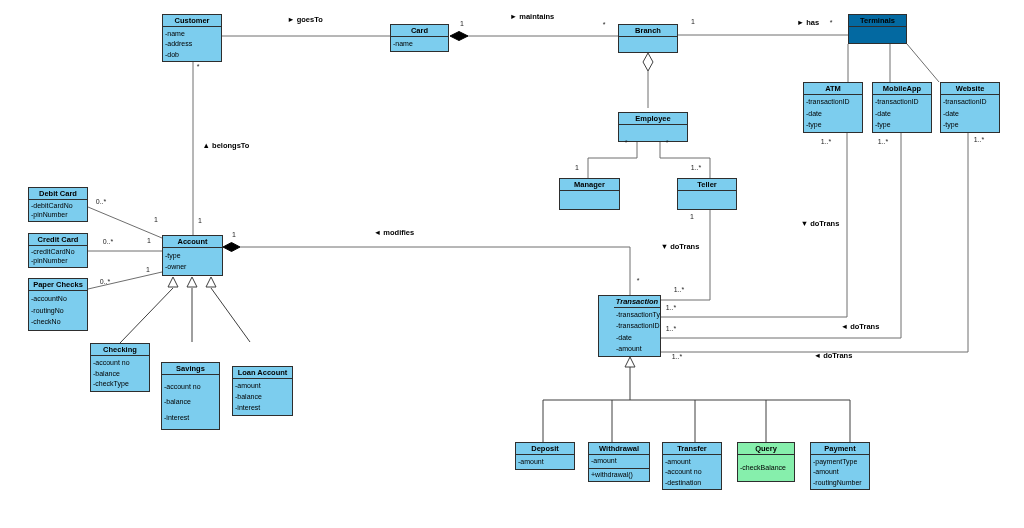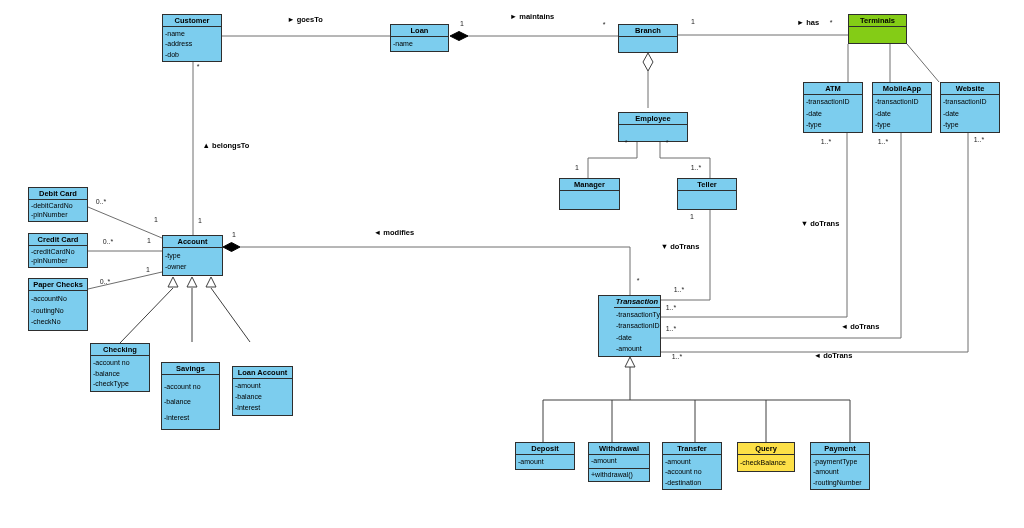--- a/index.html
+++ b/index.html
@@ -75,30 +75,30 @@
     </svg>
     <div class="uml-class" style="left: 162px; top: 14px; width: 60px; height: 48px; background: rgb(124, 205, 238); border-color: rgb(46, 46, 46);">
       <div class="uml-title">Customer</div>
       <div class="uml-attrs">
         <div>-name</div>
         <div>-address</div>
         <div>-dob</div>
       </div>
     </div>
     <div class="uml-class" style="left: 390px; top: 24px; width: 59px; height: 28px; background: rgb(124, 205, 238); border-color: rgb(46, 46, 46);">
-      <div class="uml-title">Loan</div>
+      <div class="uml-title">Card</div>
       <div class="uml-attrs">
         <div>-name</div>
       </div>
     </div>
     <div class="uml-class" style="left: 618px; top: 24px; width: 60px; height: 29px; background: rgb(124, 205, 238); border-color: rgb(46, 46, 46);">
       <div class="uml-title">Branch</div>
       <div class="uml-attrs"></div>
     </div>
-    <div class="uml-class" style="left: 848px; top: 14px; width: 59px; height: 30px; background: #84cc16; border-color: rgb(46, 46, 46);">
+    <div class="uml-class" style="left: 848px; top: 14px; width: 59px; height: 30px; background: #0369a1; border-color: rgb(46, 46, 46);">
       <div class="uml-title">Terminals</div>
       <div class="uml-attrs"></div>
     </div>
     <div class="uml-class" style="left: 803px; top: 82px; width: 60px; height: 51px; background: rgb(124, 205, 238); border-color: rgb(46, 46, 46);">
       <div class="uml-title">ATM</div>
       <div class="uml-attrs">
         <div>-transactionID</div>
         <div>-date</div>
         <div>-type</div>
       </div>
@@ -209,21 +209,21 @@
       </div>
     </div>
     <div class="uml-class" style="left: 662px; top: 442px; width: 60px; height: 48px; background: rgb(124, 205, 238); border-color: rgb(46, 46, 46);">
       <div class="uml-title">Transfer</div>
       <div class="uml-attrs">
         <div>-amount</div>
         <div>-account no</div>
         <div>-destination</div>
       </div>
     </div>
-    <div class="uml-class" style="left: 737px; top: 442px; width: 58px; height: 30px; background: #fde047; border-color: rgb(46, 46, 46);">
+    <div class="uml-class" style="left: 737px; top: 442px; width: 58px; height: 40px; background: #86efac; border-color: rgb(46, 46, 46);">
       <div class="uml-title">Query</div>
       <div class="uml-attrs">
         <div>-checkBalance</div>
       </div>
     </div>
     <div class="uml-class" style="left: 810px; top: 442px; width: 60px; height: 48px; background: rgb(124, 205, 238); border-color: rgb(46, 46, 46);">
       <div class="uml-title">Payment</div>
       <div class="uml-attrs">
         <div>-paymentType</div>
         <div>-amount</div>

